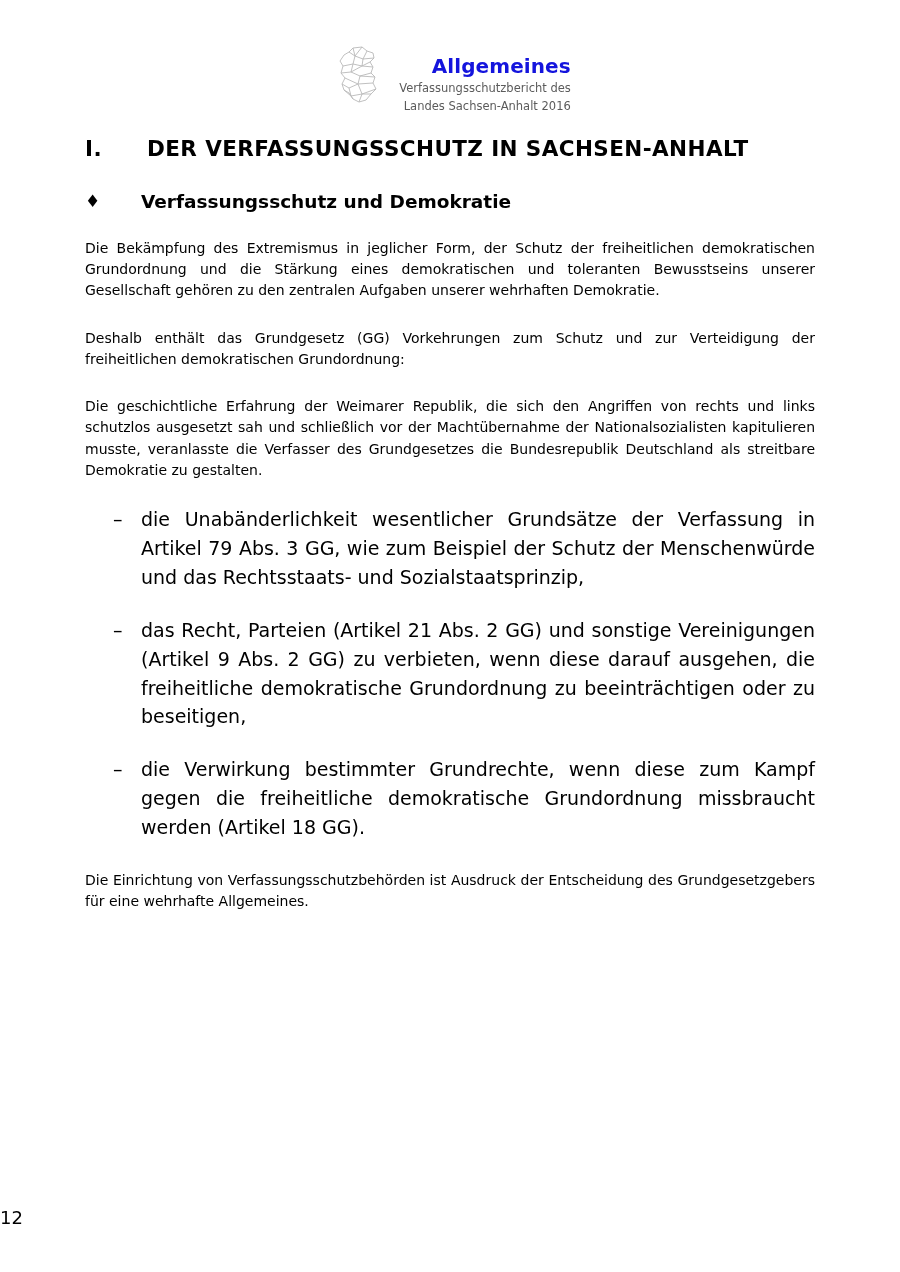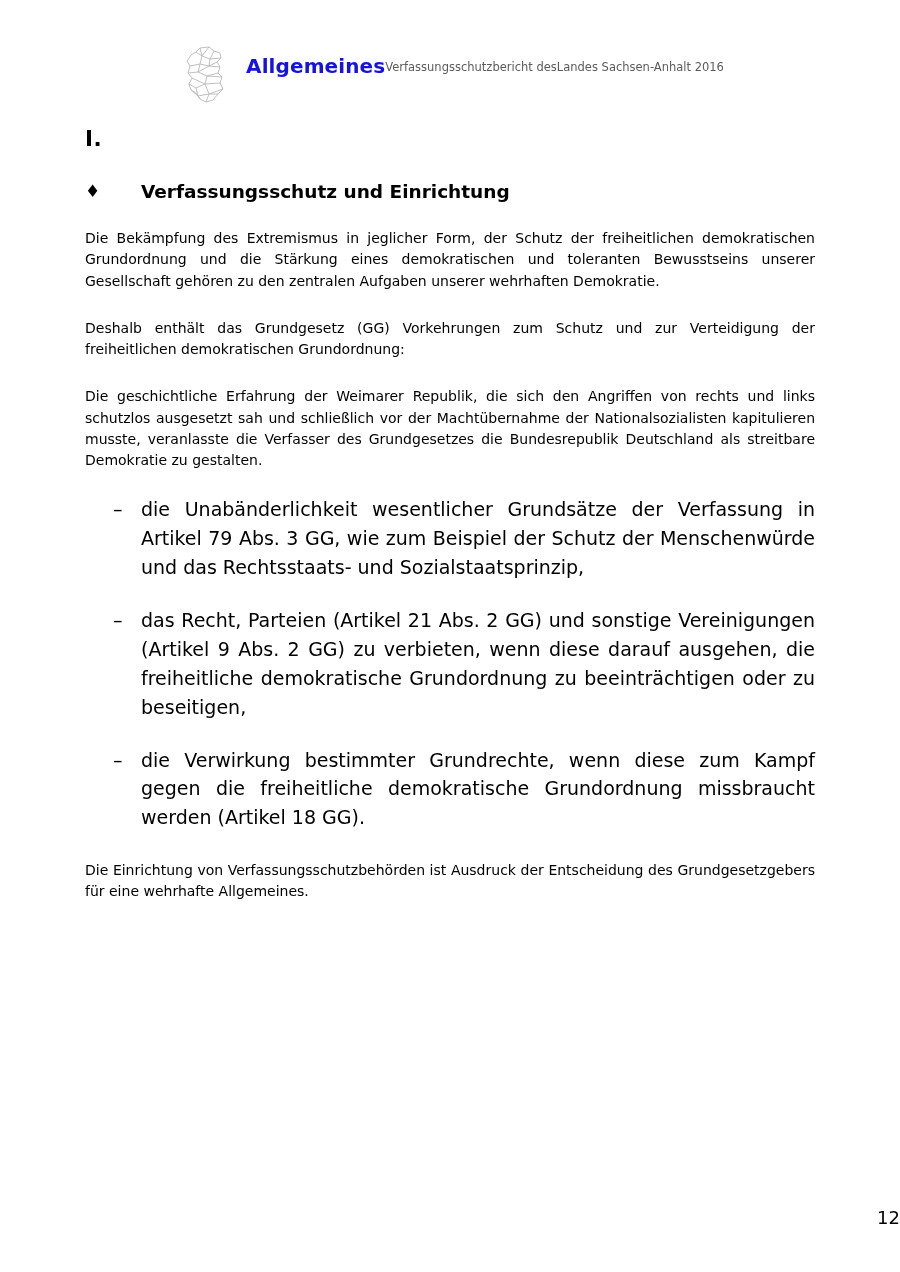--- a/index.html
+++ b/index.html
@@ -32,23 +32,24 @@
   }
   .header-logo {
     width: 62px;
     height: 62px;
     flex: 0 0 auto;
     position: relative;
     top: 2px;
   }
   .header-text {
     display: flex;
-    flex-direction: row;
+    flex-direction: column;
     justify-content: flex-start;
     padding-top: 14px;
+    align-items: flex-end;
   }
   .header-title {
     font-size: 20px;
     font-weight: bold;
     color: #1414dd;
     line-height: 1.05;
     letter-spacing: 0.1px;
   }
   .header-sub {
     font-size: 11.5px;
@@ -115,21 +116,21 @@
     flex: 1 1 auto;
     text-align: justify;
     text-justify: inter-word;
   }
 
   .footer {
     position: absolute;
     left: 0;
     right: 0;
     bottom: 44px;
-    text-align: right;
+    text-align: left;
     font-size: 18px;
   }
 </style>
 </head>
 <body>
 
 <div class="page">
 
   <div class="header">
     <div class="header-logo">
@@ -164,25 +165,26 @@
       <div class="header-title">Allgemeines</div>
       <div class="header-sub">Verfassungsschutzbericht des</div>
       <div class="header-sub">Landes Sachsen-Anhalt 2016</div>
     </div>
   </div>
 
   <div class="content">
 
     <h1 class="chapter">
       <span class="numeral">I.</span>
+      <span>DER VERFASSUNGSSCHUTZ IN SACHSEN-ANHALT</span>
     </h1>
 
     <h2 class="section">
       <span class="bullet">♦</span>
-      <span>Verfassungsschutz und Einrichtung</span>
+      <span>Verfassungsschutz und Demokratie</span>
     </h2>
 
     <p class="para">Die Bekämpfung des Extremismus in jeglicher Form, der Schutz der freiheitlichen demokratischen Grundordnung und die Stärkung eines demokratischen und toleranten Bewusstseins unserer Gesellschaft gehören zu den zentralen Aufgaben unserer wehrhaften Demokratie.</p>
     <p class="para">Deshalb enthält das Grundgesetz (GG) Vorkehrungen zum Schutz und zur Verteidigung der freiheitlichen demokratischen Grundordnung:</p>
     <p class="para">Die geschichtliche Erfahrung der Weimarer Republik, die sich den Angriffen von rechts und links schutzlos ausgesetzt sah und schließlich vor der Machtübernahme der Nationalsozialisten kapitulieren musste, veranlasste die Verfasser des Grundgesetzes die Bundesrepublik Deutschland als streitbare Demokratie zu gestalten.</p>
 
     <ul class="dash-list">
       <li>
         <span class="dash">–</span>
         <span class="item-text">die Unabänderlichkeit wesentlicher Grundsätze der Verfassung in Artikel 79 Abs. 3 GG, wie zum Beispiel der Schutz der Menschenwürde und das Rechtsstaats- und Sozialstaatsprinzip,</span>

